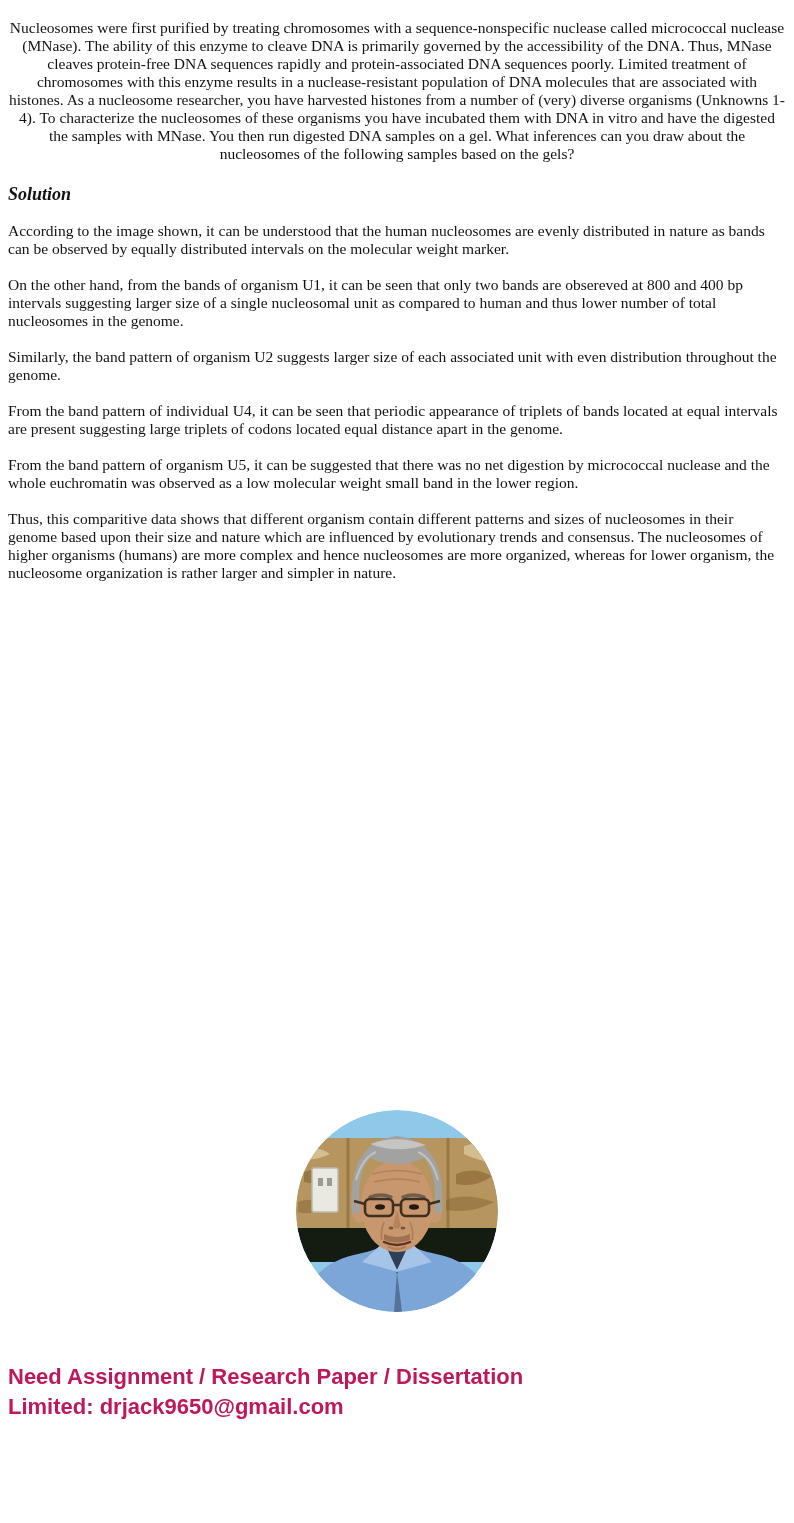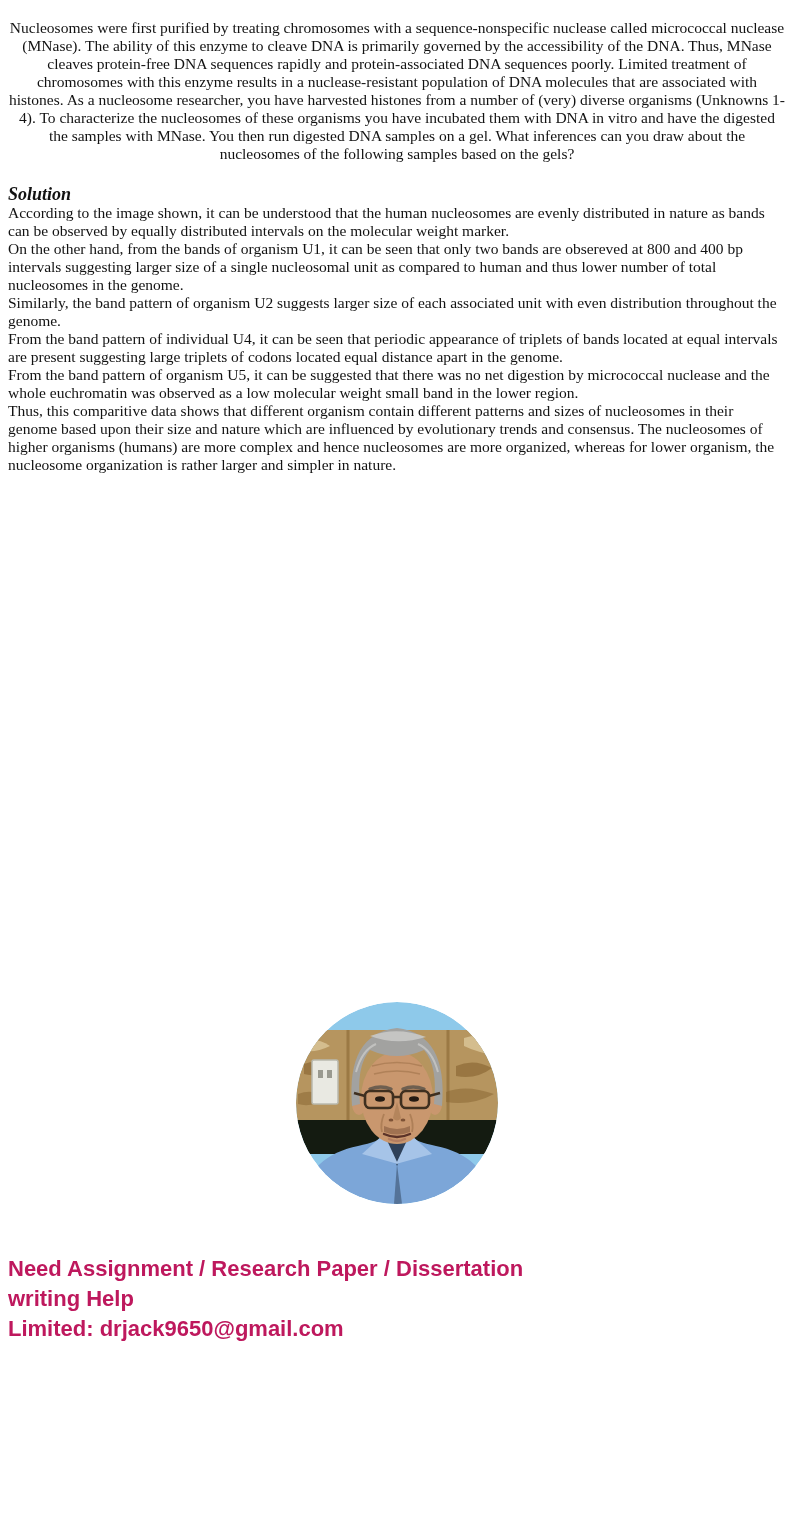--- a/index.html
+++ b/index.html
@@ -27,21 +27,21 @@
     text-align: left;
   }
   .question-para { margin-top: 19px; text-align: center; }
   .solution-heading {
     font-size: 18px;
     line-height: 20px;
     font-weight: bold;
     margin: 21px 0 0 0;
     font-style: italic;
   }
-  .solution-para { }
+  .solution-para { margin-top: 18px; }
   .spacer { height: 528px; }
   .footer { text-align: center; }
   .avatar-circle {
     width: 202px;
     height: 202px;
     margin: 0 auto;
     border-radius: 50%;
     overflow: hidden;
   }
   .avatar-circle svg { display: block; }
@@ -166,18 +166,17 @@
             <path d="M88,124 Q101,130 114,124 L114,130 Q101,135 88,130 Z" fill="#96694a" opacity="0.8"></path>
             <path d="M88,132 Q101,138 114,132" fill="none" stroke="#5c3328" stroke-width="2.4" stroke-linecap="round"></path>
             <path d="M93,137 Q101,141 109,137" fill="none" stroke="#b07a5e" stroke-width="2.4" stroke-linecap="round" opacity="0.9"></path>
           </g>
         </g>
       </svg>
     </div>
 
     <div class="promo-block">
       <div>Need Assignment / Research Paper / Dissertation</div>
-      <div>writing Help</div>
       <div>Limited: drjack9650@gmail.com</div>
     </div>
 
   </div>
 </div>
 
 </body></html>

